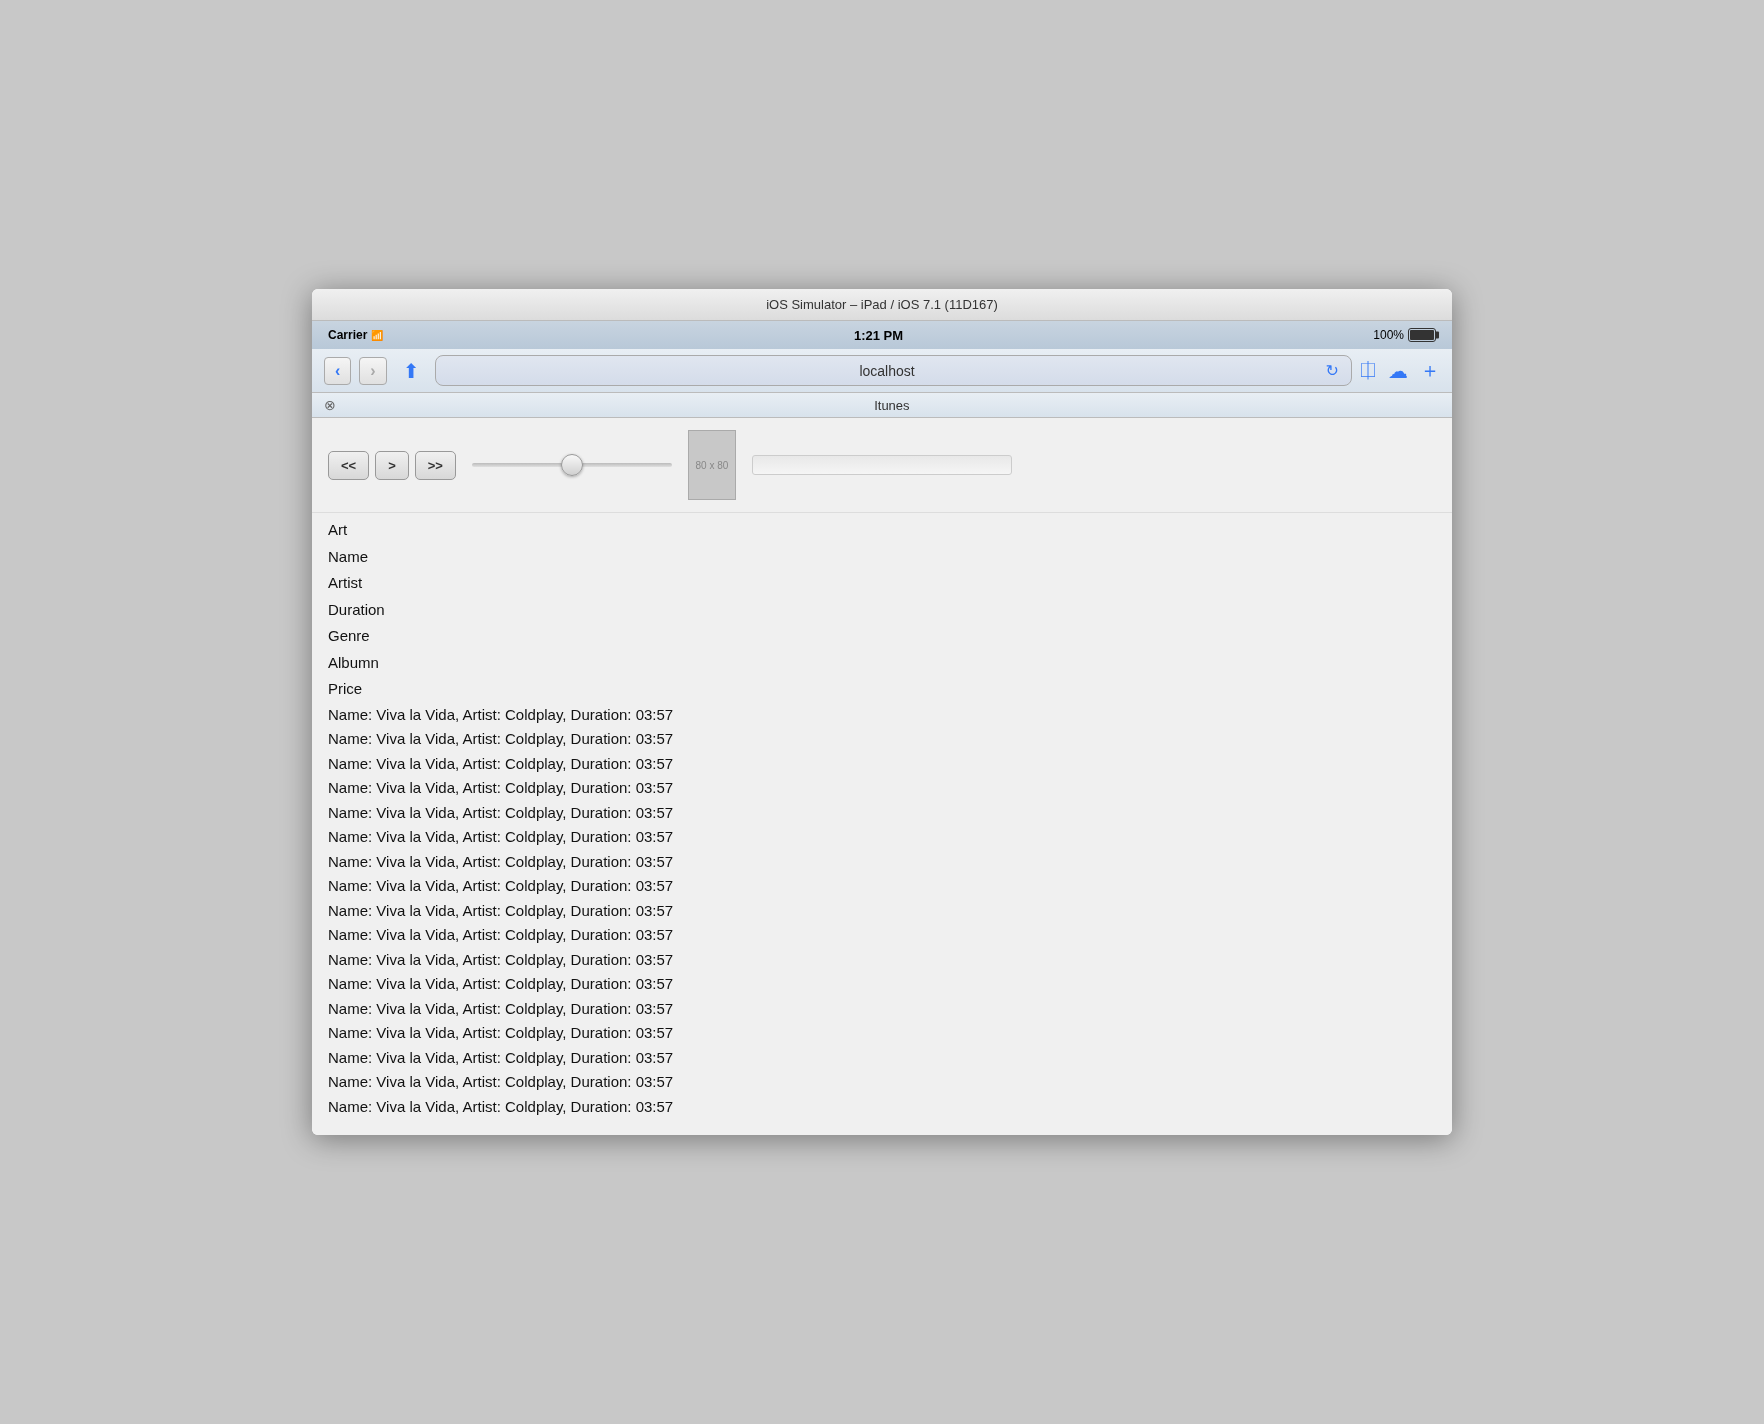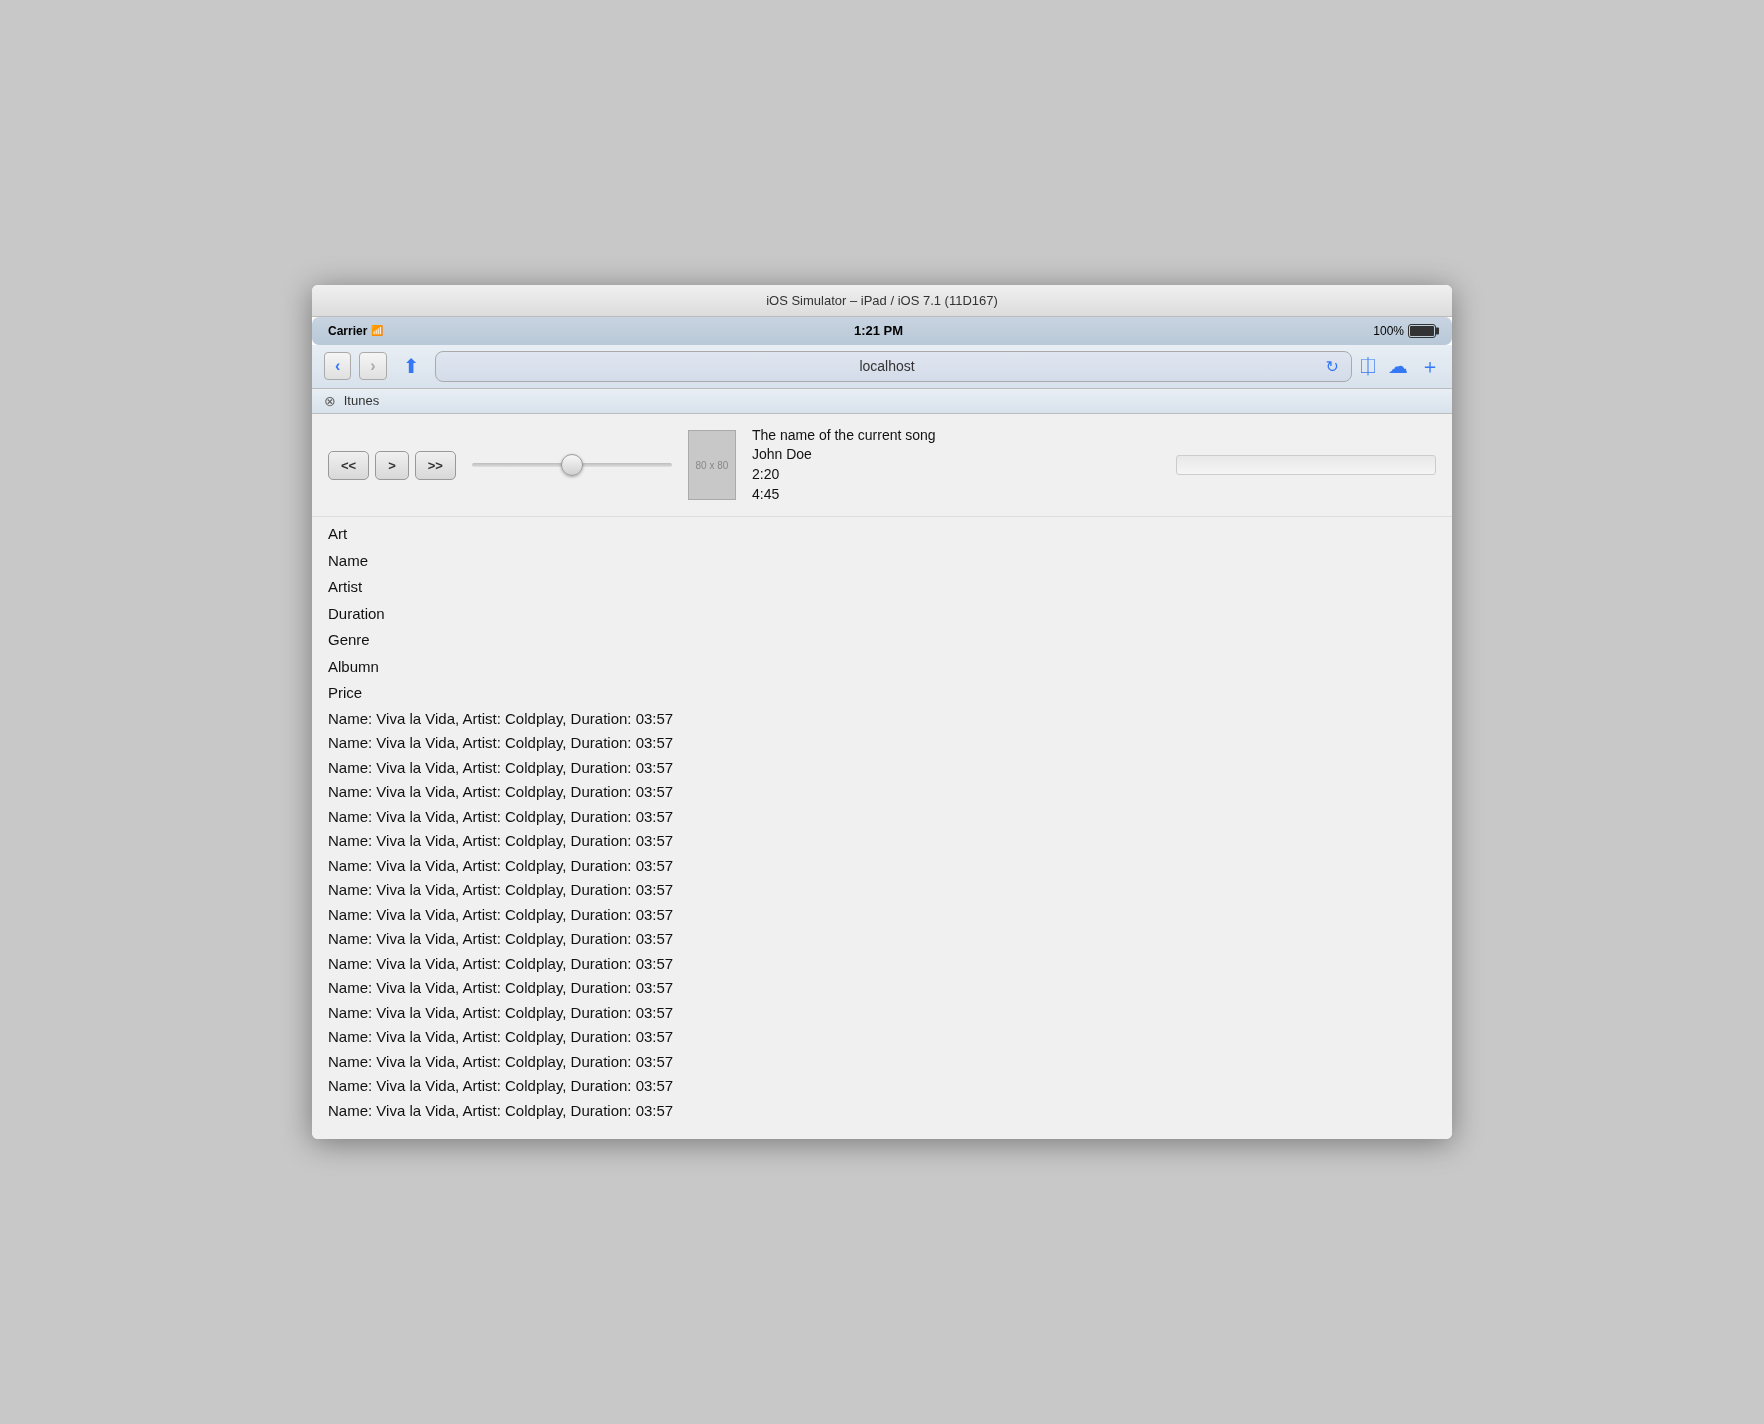--- a/index.html
+++ b/index.html
@@ -33,21 +33,20 @@
     
     .status-bar {
       background: linear-gradient(to bottom, #c8d4e0, #b8c8d8);
       display: flex;
       justify-content: space-between;
       align-items: center;
       padding: 4px 16px;
       font-size: 12px;
       color: #000;
       height: 28px;
-      border-radius: 7px;
     }
     .status-bar .carrier { display: flex; align-items: center; gap: 4px; font-size: 12px; font-weight: 600; }
     .status-bar .time { font-size: 13px; font-weight: 600; }
     .status-bar .battery { display: flex; align-items: center; gap: 4px; font-size: 12px; }
     .wifi-icon { font-size: 10px; }
     .battery-bar {
       width: 28px; height: 14px; border: 1.5px solid #333; border-radius: 3px; position: relative;
       display: inline-flex; align-items: center; padding: 1px;
     }
     .battery-bar::after {
@@ -116,21 +115,21 @@
     
     .tab-bar {
       background: linear-gradient(to bottom, #e8eef4, #d8e2ec);
       display: flex;
       align-items: center;
       padding: 4px 12px;
       border-bottom: 1px solid #bbb;
       gap: 8px;
     }
     .tab-close { color: #666; font-size: 14px; cursor: pointer; }
-    .tab-title { font-size: 13px; color: #333; flex: 1; font-weight: 500; }
+    .tab-title { font-size: 13px; color: #333; flex: 1; text-align: center; font-weight: 500; }
 
     
     .content-area {
       background: #f0f0f0;
       min-height: 700px;
     }
 
     
     .player-section {
       background: #f0f0f0;
@@ -292,26 +291,20 @@
         <button class="ctrl-btn">&gt;&gt;</button>
       </div>
       <div class="progress-bar-container">
         <div class="progress-track">
           <div class="progress-thumb"></div>
         </div>
       </div>
       <div class="album-art">
         <span>80 x 80</span>
       </div>
-      <div class="song-info">
-        <div>The name of the current song</div>
-        <div>John Doe</div>
-        <div>2:20</div>
-        <div>4:45</div>
-      </div>
       <div class="volume-bar"></div>
     </div>
 
 
     <div class="track-list">
     <div class="track-field">Art</div>
         <div class="track-field">Name</div>
         <div class="track-field">Artist</div>
         <div class="track-field">Duration</div>
         <div class="track-field">Genre</div>

